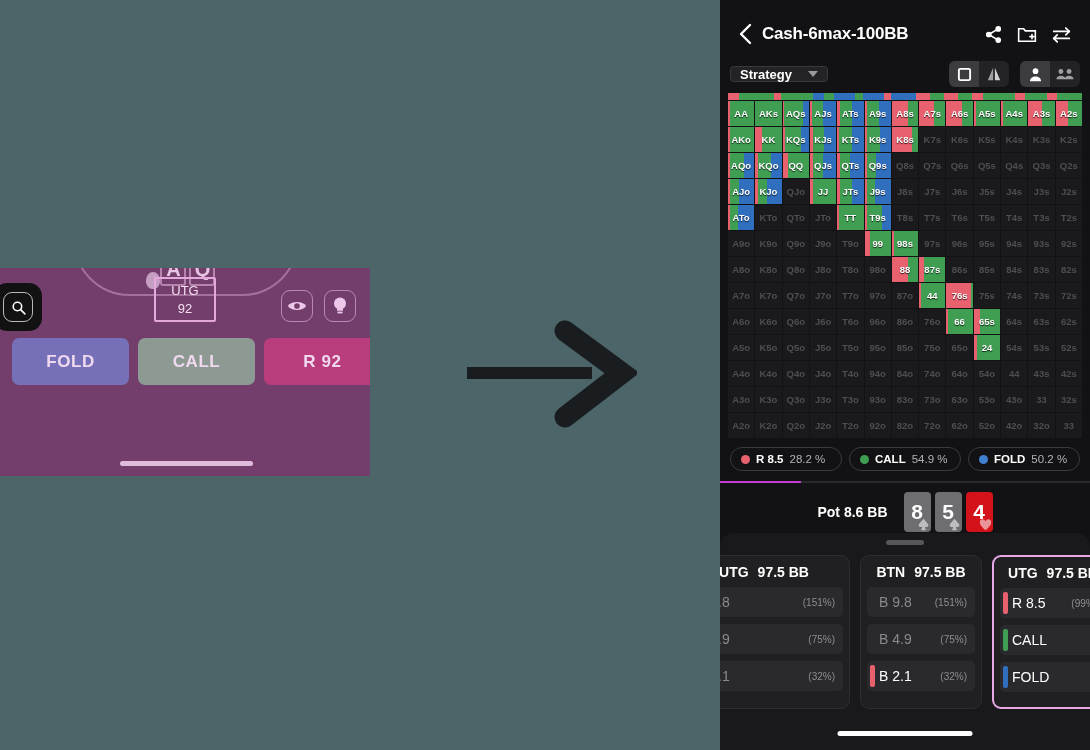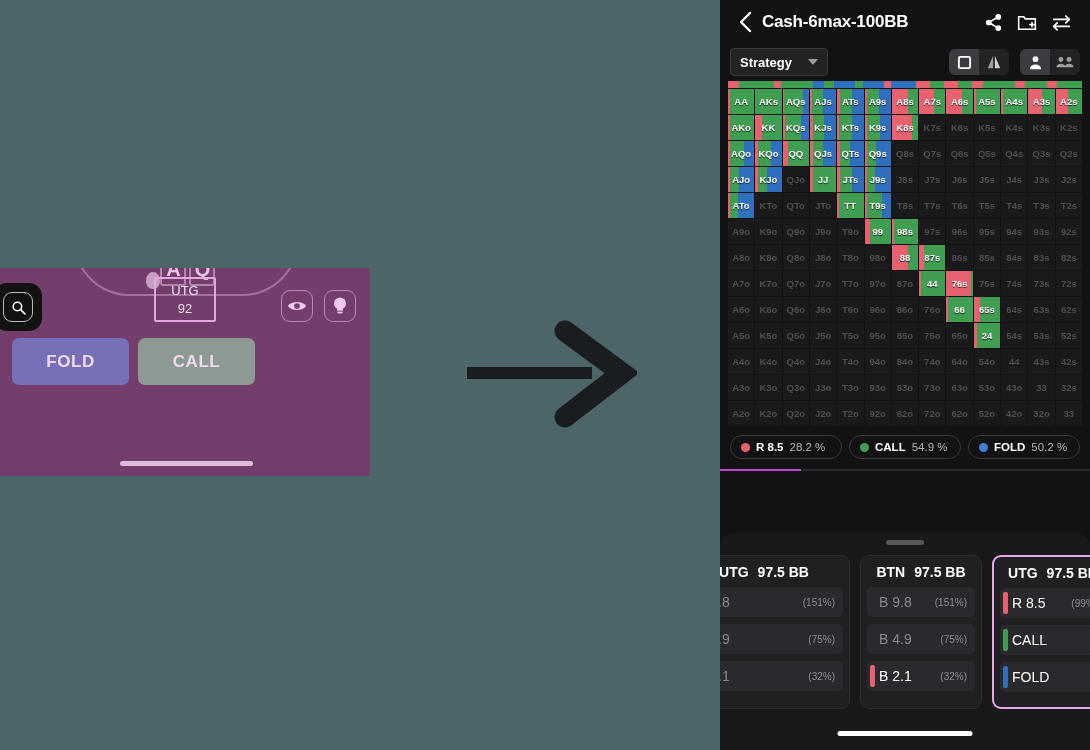--- a/index.html
+++ b/index.html
@@ -74,33 +74,33 @@
 
   
   #arrow { position: absolute; left: 462px; top: 315px; }
 
   
   #right-panel {
     position: absolute; left: 720px; top: 0; width: 370px; height: 750px;
     background: #121214; color: #fff; overflow: hidden;
   }
   .topbar {
-    height: 44px; display: flex; align-items: center; gap: 0; padding: 0 12px;
+    height: 44px; display: flex; align-items: center; gap: 0; padding: 0 12px; margin-top: 12px;
   }
   .back-chevron { width: 26px; display:flex; align-items:center; justify-content:center; }
   .topbar-title {
     font-size: 17px; font-weight: bold; margin-left: 4px; flex: 1;
     letter-spacing: -.2px;
   }
   .topbar-icon { width: 34px; display: flex; align-items: center; justify-content: center; }
 
   .toolbar { height: 36px; display: flex; align-items: center; padding: 0 10px; gap: 6px; }
   .strategy-select {
     background: #232325; border: 1px solid #3a3a3d; border-radius: 4px;
-    height: 28px; padding: 0 9px; display: flex; align-items: center; gap: 16px;
+    height: 16px; padding: 0 9px; display: flex; align-items: center; gap: 16px;
     font-size: 13px; font-weight: bold;
   }
   .caret { width: 0; height: 0; border-left: 5px solid transparent;
            border-right: 5px solid transparent; border-top: 6px solid #9a9a9e; }
   .toolbar-spacer { flex: 1; }
   .seg-group { display: flex; background: #232325; border-radius: 6px; overflow: hidden; margin-left: 5px; }
   .seg {
     width: 30px; height: 26px; display: flex; align-items: center; justify-content: center;
   }
   .seg.active { background: #3c3c40; }
@@ -220,20 +220,23 @@
       <rect x="5.5" y="15.6" width="5" height="1.8" fill="#eec8ea"></rect>
     </svg>
   </div>
 
   <div class="act-grid">
       <div class="act-btn" style="background: rgb(118, 112, 185);">
         <span>FOLD</span>
       </div>
       <div class="act-btn" style="background: rgb(140, 154, 147);">
         <span>CALL</span>
+      </div>
+      <div class="act-btn" style="background: rgb(185, 61, 124);">
+        <span>R 92</span>
       </div>
     </div>
 
   <div class="home-bar-left"></div>
 </div>
 
 <svg id="arrow" width="175" height="120" viewBox="0 0 175 120">
   <path d="M5 52 L130 52 L130 64 L5 64 Z" fill="#1a1d1f"></path>
   <path d="M103 16 L160 58 L103 102" fill="none" stroke="#1a1d1f" stroke-width="21" stroke-linecap="round" stroke-linejoin="miter"></path>
 </svg>
@@ -1049,20 +1052,43 @@
         <span class="dot" style="background: rgb(63, 127, 208);"></span>
         <span class="nm">FOLD</span>
         <span class="pct">50.2 %</span>
       </div>
     </div>
 
   <div class="progress-track">
     <div class="progress-fill" id="progress-fill" style="width: 22%; background: rgb(194, 63, 212);"></div>
   </div>
 
+  <div class="pot-row">
+    <div class="pot-label">Pot 8.6 BB</div>
+    <div class="board" id="board">
+        <div class="bcard" style="background: rgb(110, 110, 114);">
+          <span>8</span>
+          <svg width="13" height="13" viewBox="0 0 16 16" style="position: absolute; right: 1px; bottom: 1px; opacity: 0.55;">
+            <path fill="#fff" d="M8 1 L14 8 Q14 12 9.5 11 L11 15 L5 15 L6.5 11 Q2 12 2 8 Z"></path>
+          </svg>
+        </div>
+        <div class="bcard" style="background: rgb(110, 110, 114);">
+          <span>5</span>
+          <svg width="13" height="13" viewBox="0 0 16 16" style="position: absolute; right: 1px; bottom: 1px; opacity: 0.55;">
+            <path fill="#fff" d="M8 1 L14 8 Q14 12 9.5 11 L11 15 L5 15 L6.5 11 Q2 12 2 8 Z"></path>
+          </svg>
+        </div>
+        <div class="bcard" style="background: rgb(211, 18, 25);">
+          <span>4</span>
+          <svg width="13" height="13" viewBox="0 0 16 16" style="position: absolute; right: 1px; bottom: 1px; opacity: 0.55;">
+            <path fill="#fff" d="M8 15 Q1 9.5 1 5.5 Q1 1.5 4.6 1.5 Q7 1.5 8 4 Q9 1.5 11.4 1.5 Q15 1.5 15 5.5 Q15 9.5 8 15Z"></path>
+          </svg>
+        </div>
+      </div>
+  </div>
 
   <div class="sheet">
     <div class="grabber"></div>
     <div class="cols" id="cols">
         <div class="col first">
           <div class="col-head">
             <span>UTG</span>
             <span>97.5 BB</span>
           </div>
           <div class="opt muted">

